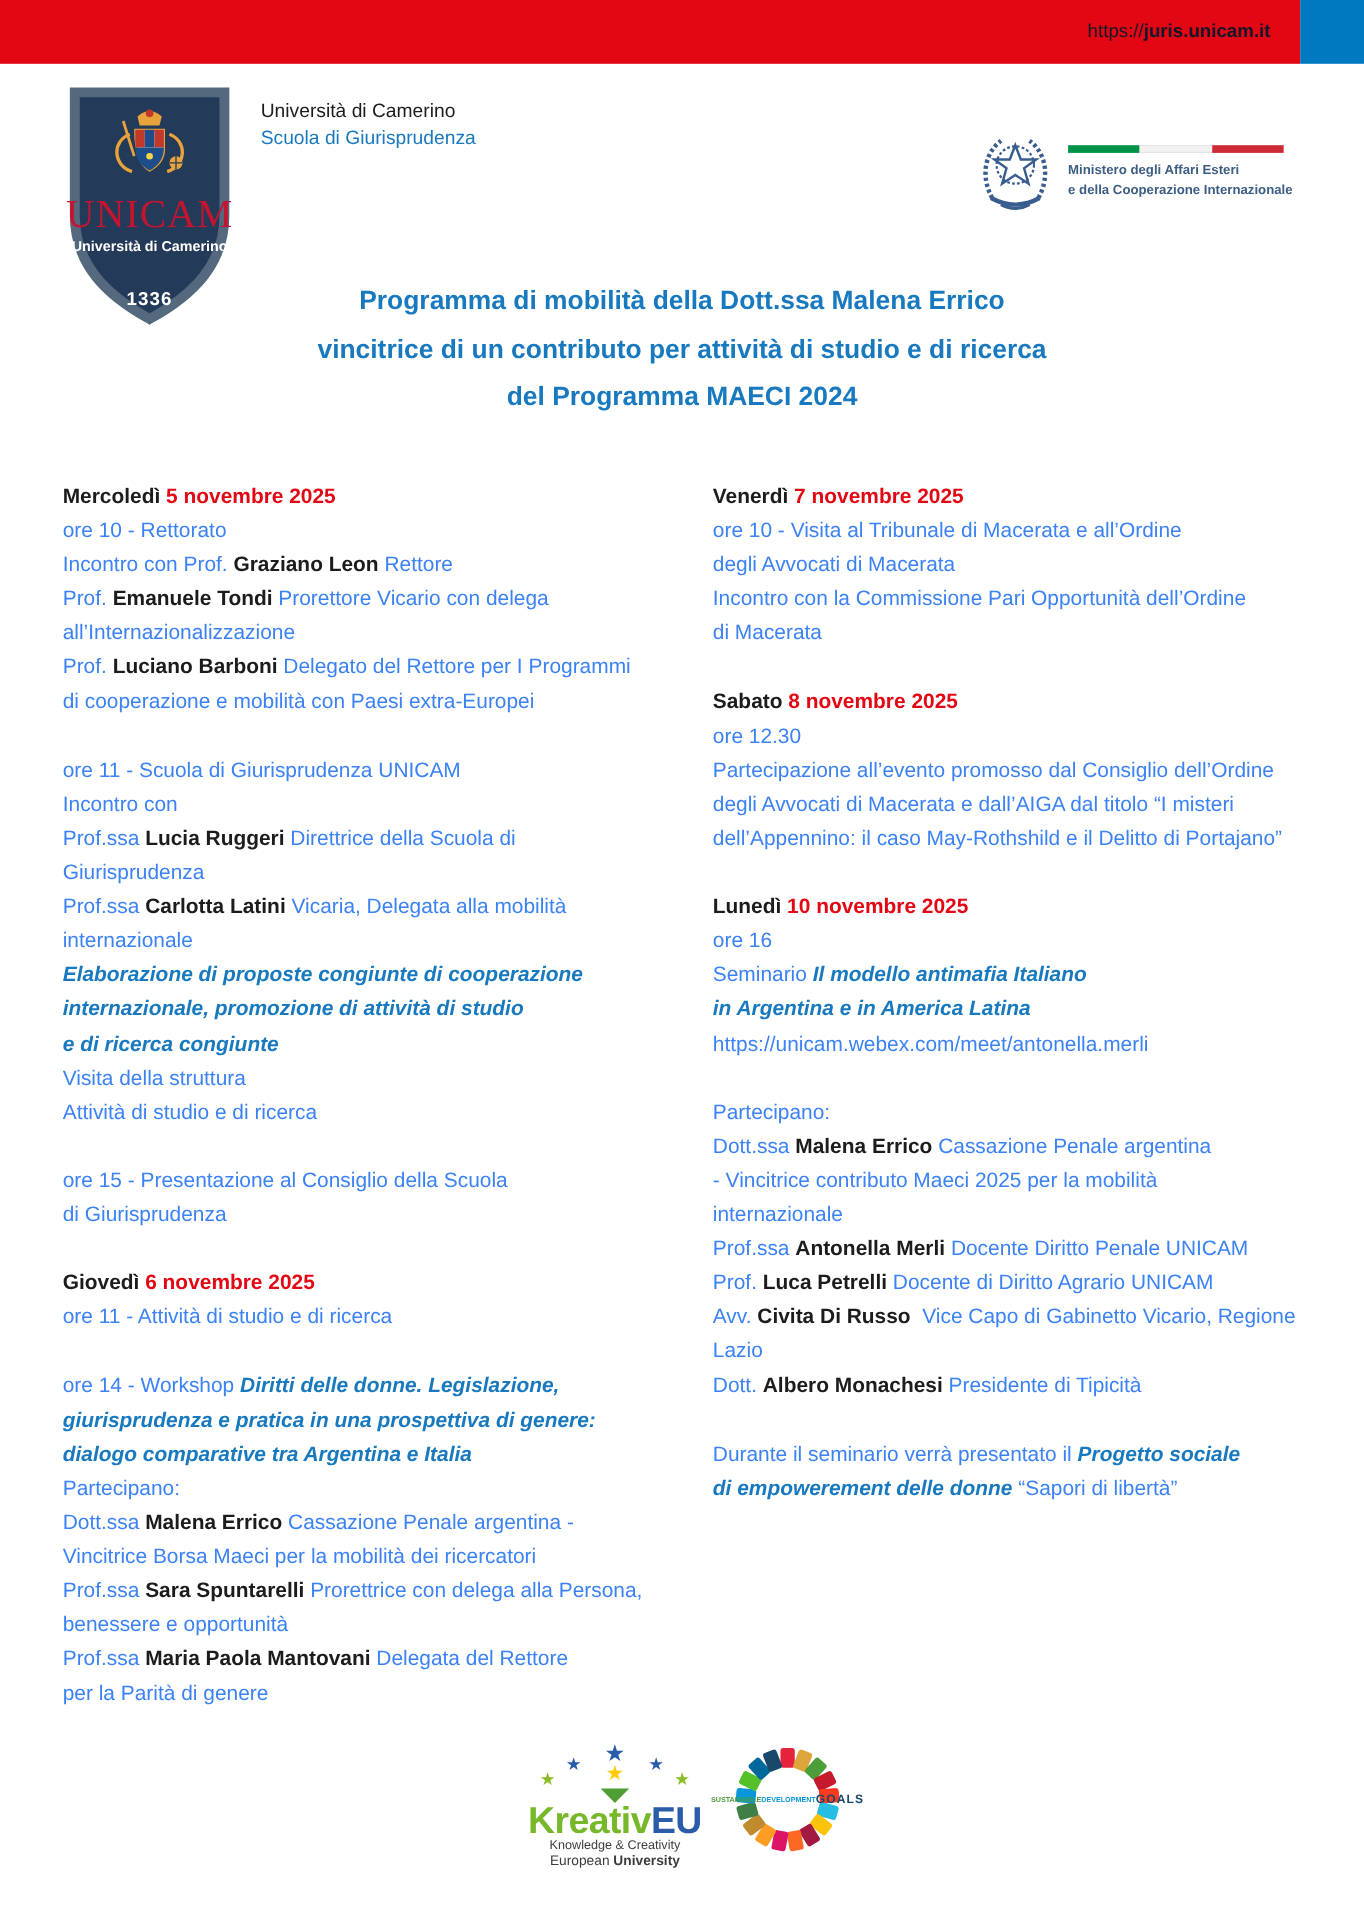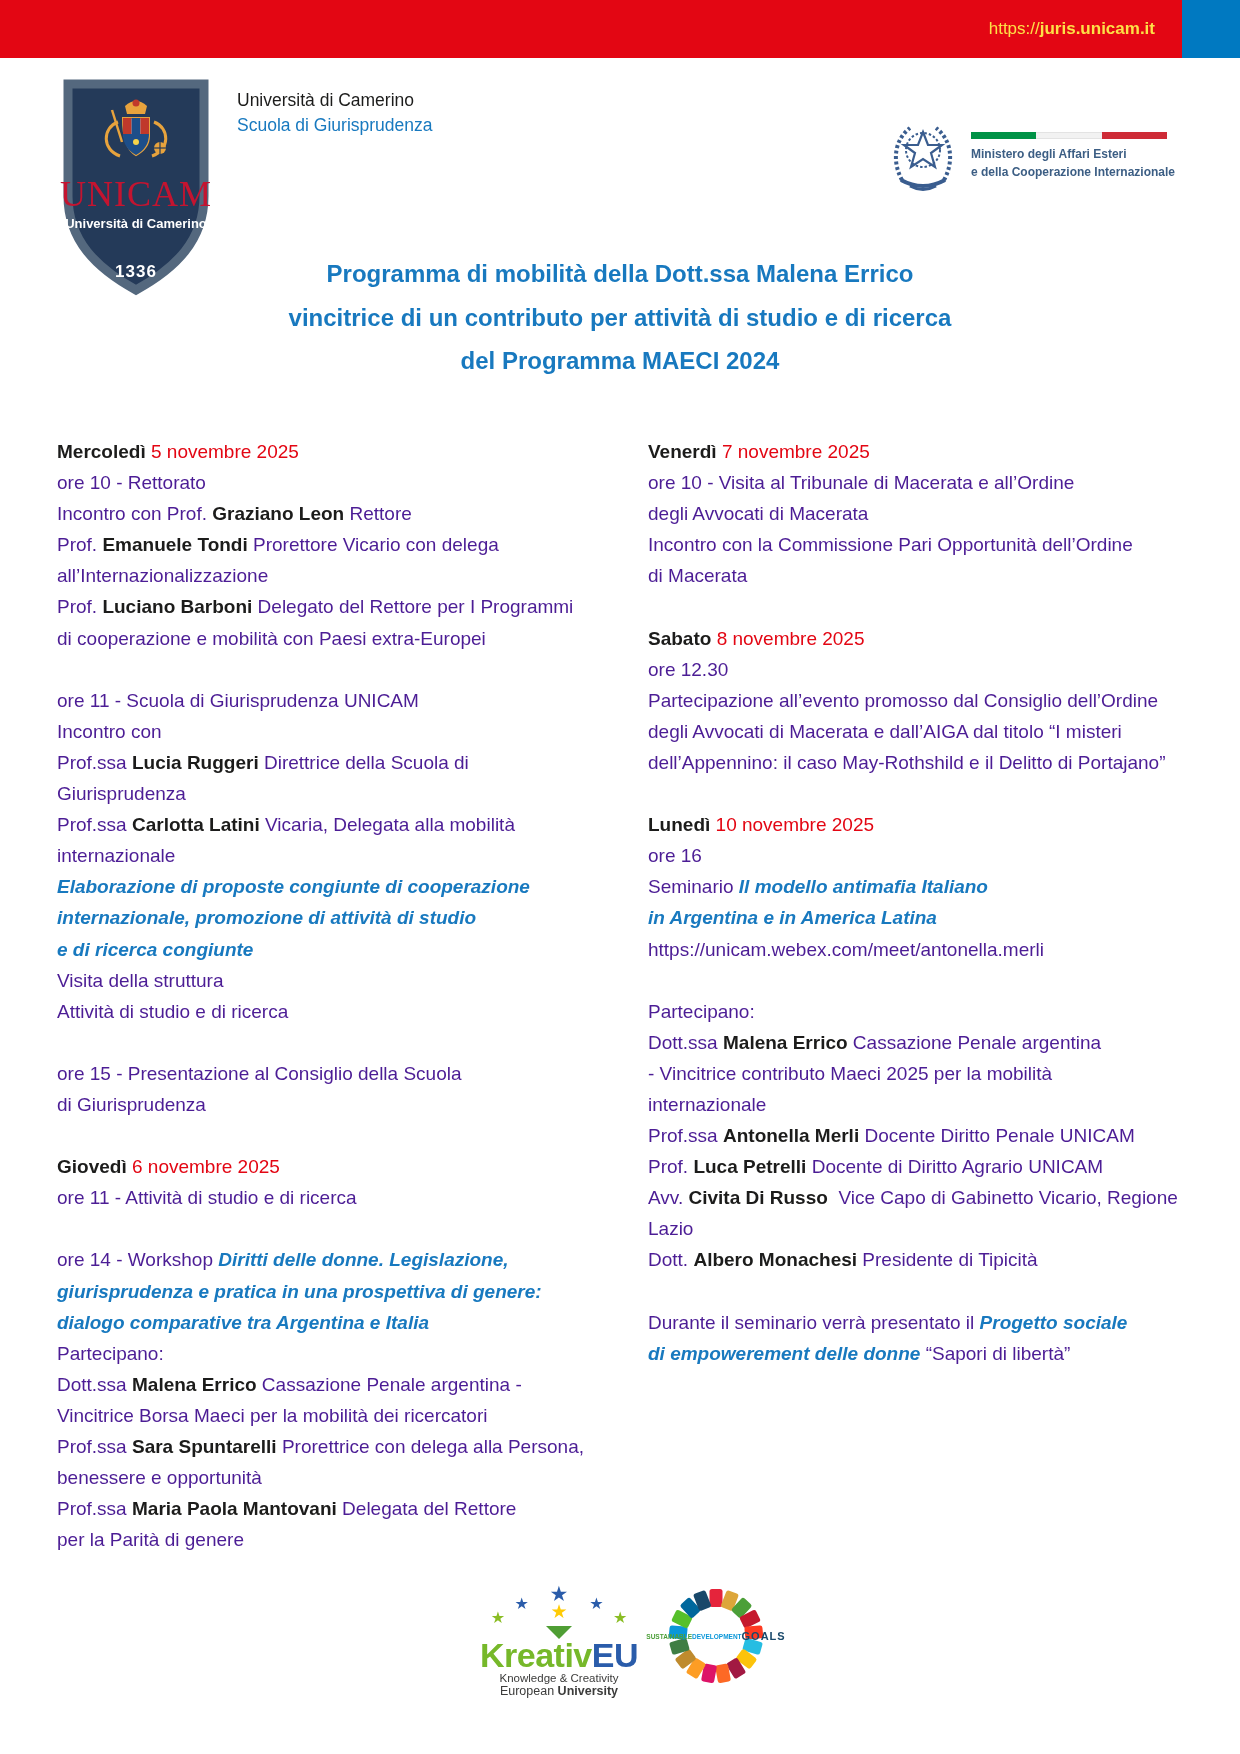--- a/index.html
+++ b/index.html
@@ -3,21 +3,21 @@
 <meta charset="utf-8">
 <style>
   html,body{margin:0;padding:0;background:#fff;}
   .page{position:relative;width:1240px;height:1754px;background:#ffffff;overflow:hidden;
         font-family:"Liberation Sans",sans-serif;color:#1c1c1b;margin:0 auto;}
 
   
   .topbar{position:absolute;left:0;top:0;width:1182px;height:58px;background:#e30613;}
   .corner{position:absolute;left:1182px;top:0;width:58px;height:58px;background:#0079c1;}
   .topbar-url{position:absolute;right:27px;top:0;height:58px;display:flex;align-items:center;
-              color:#fde047;font-size:17px;justify-content:center;}
+              color:#0f172a;font-size:17px;justify-content:center;}
   .topbar-url .bold{font-weight:bold;}
 
   
   .shield-wrap{position:absolute;left:60px;top:78px;width:152px;height:220px;}
   .head-txt{position:absolute;left:237px;top:88px;font-size:17.5px;line-height:25px;}
   .head-txt .uni{color:#1c1c1b;}
   .head-txt .school{color:#1879bf;}
 
   .ministry{position:absolute;left:888px;top:112px;width:300px;}
   .min-emblem{position:absolute;left:0;top:6px;width:70px;height:76px;}
@@ -30,23 +30,23 @@
 
   
   .title{position:absolute;left:0;top:252px;width:100%;text-align:center;
          color:#1879bf;font-weight:bold;font-size:24px;line-height:43.5px;}
 
   
   .col{position:absolute;top:436px;white-space:pre;}
   .col-left{left:57px;}
   .col-right{left:648px;}
   .line{height:31.1px;line-height:31.1px;font-size:19px;}
-  .sg-n{color:#4c1d95;}
+  .sg-n{color:#3b82f6;}
   .sg-b{color:#1c1c1b;font-weight:bold;}
-  .sg-br{color:#e30613;font-weight:normal;}
+  .sg-br{color:#e30613;font-weight:bold;}
   .sg-bb{color:#1879bf;font-weight:bold;font-style:italic;}
 
   
   .footer{position:absolute;left:0;top:1586px;width:100%;display:flex;
           justify-content:center;align-items:flex-start;gap:22px;}
   .kreativ{width:170px;text-align:center;position:relative;}
   .k-stars{position:relative;height:56px;}
   .k-star{position:absolute;transform:translateX(-50%);}
   .k-tri{position:absolute;left:50%;transform:translateX(-50%);top:40px;width:0;height:0;
          border-left:13px solid transparent;border-right:13px solid transparent;

